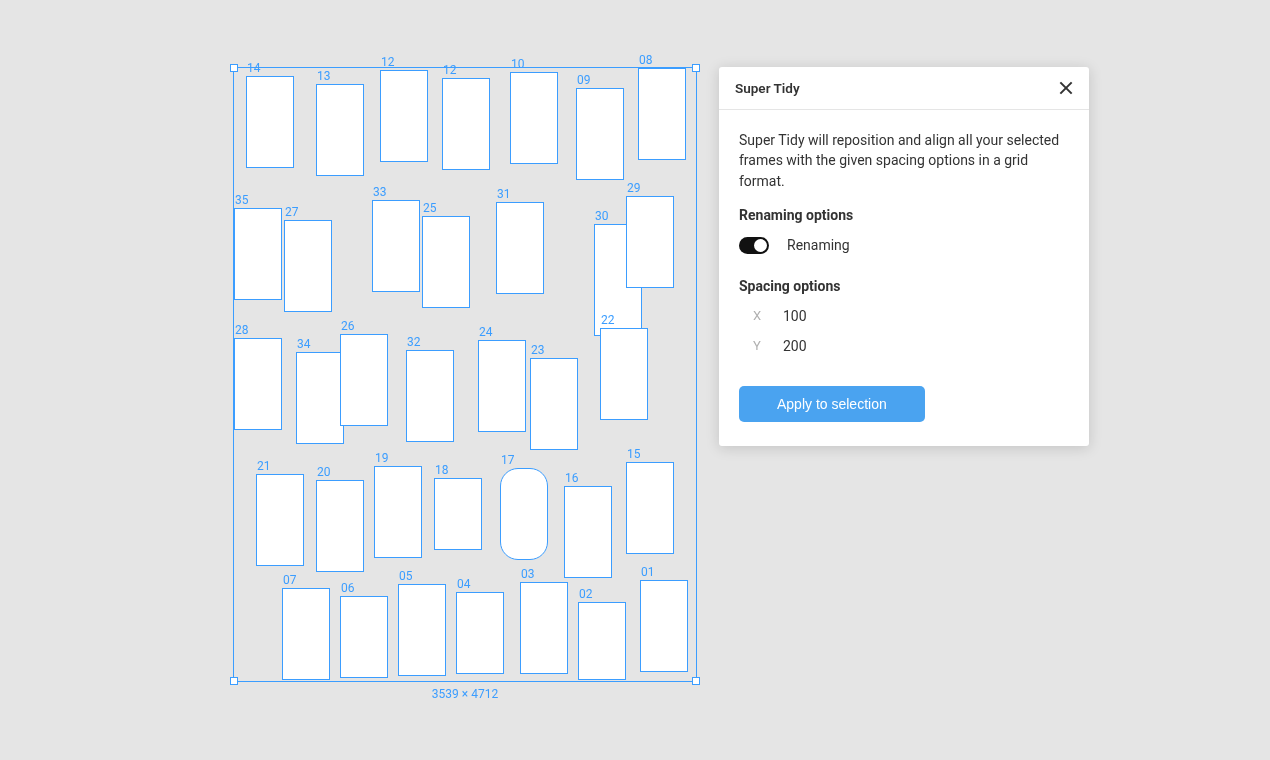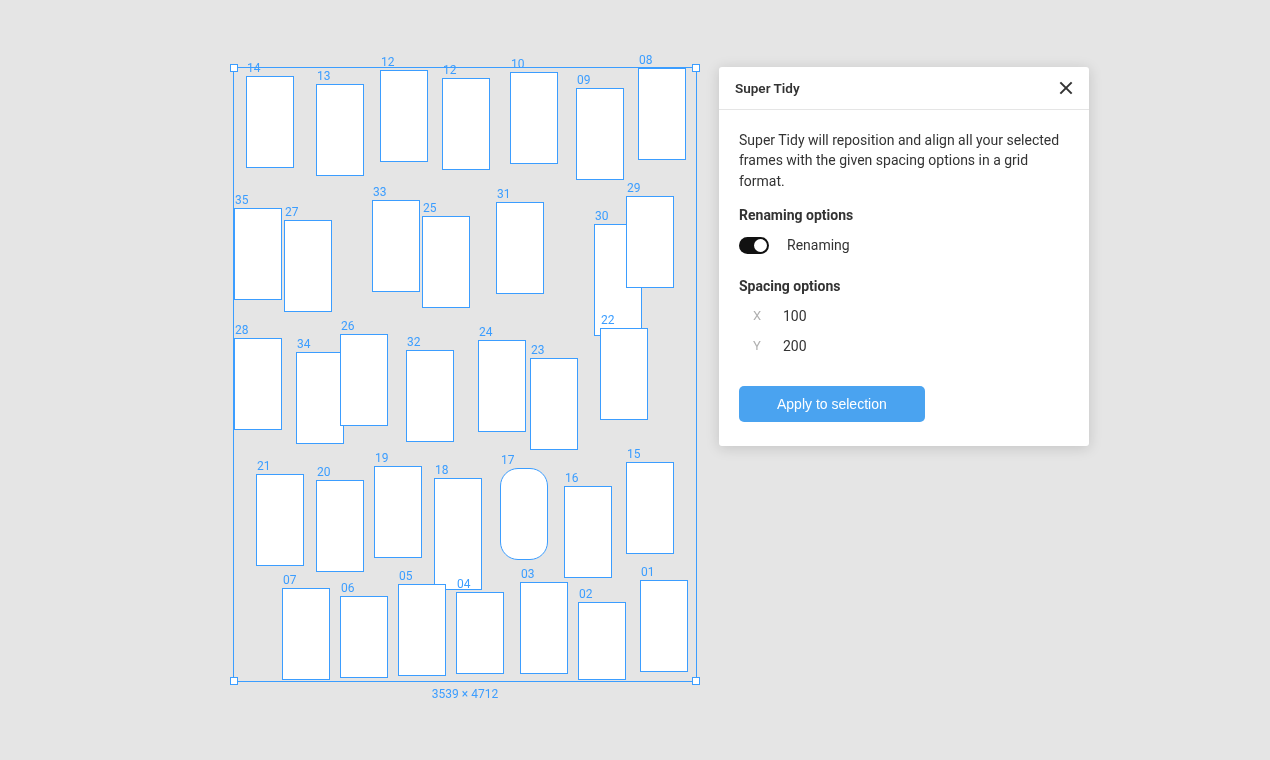--- a/index.html
+++ b/index.html
@@ -196,21 +196,21 @@
       </div>
       <div class="frame" style="left: 22px; top: 406px; width: 48px; height: 92px;">
         <div class="frame-label">21</div>
       </div>
       <div class="frame" style="left: 82px; top: 412px; width: 48px; height: 92px;">
         <div class="frame-label">20</div>
       </div>
       <div class="frame" style="left: 140px; top: 398px; width: 48px; height: 92px;">
         <div class="frame-label">19</div>
       </div>
-      <div class="frame" style="left: 200px; top: 410px; width: 48px; height: 112px;">
+      <div class="frame" style="left: 200px; top: 410px; width: 48px; height: 72px;">
         <div class="frame-label">18</div>
       </div>
       <div class="frame" style="left: 266px; top: 400px; width: 48px; height: 92px; border-radius: 18px;">
         <div class="frame-label">17</div>
       </div>
       <div class="frame" style="left: 330px; top: 418px; width: 48px; height: 92px;">
         <div class="frame-label">16</div>
       </div>
       <div class="frame" style="left: 392px; top: 394px; width: 48px; height: 92px;">
         <div class="frame-label">15</div>

